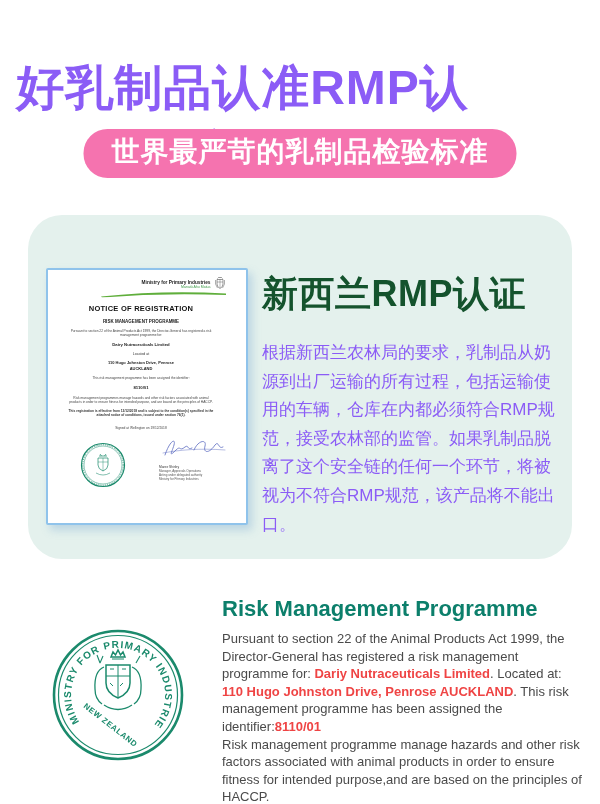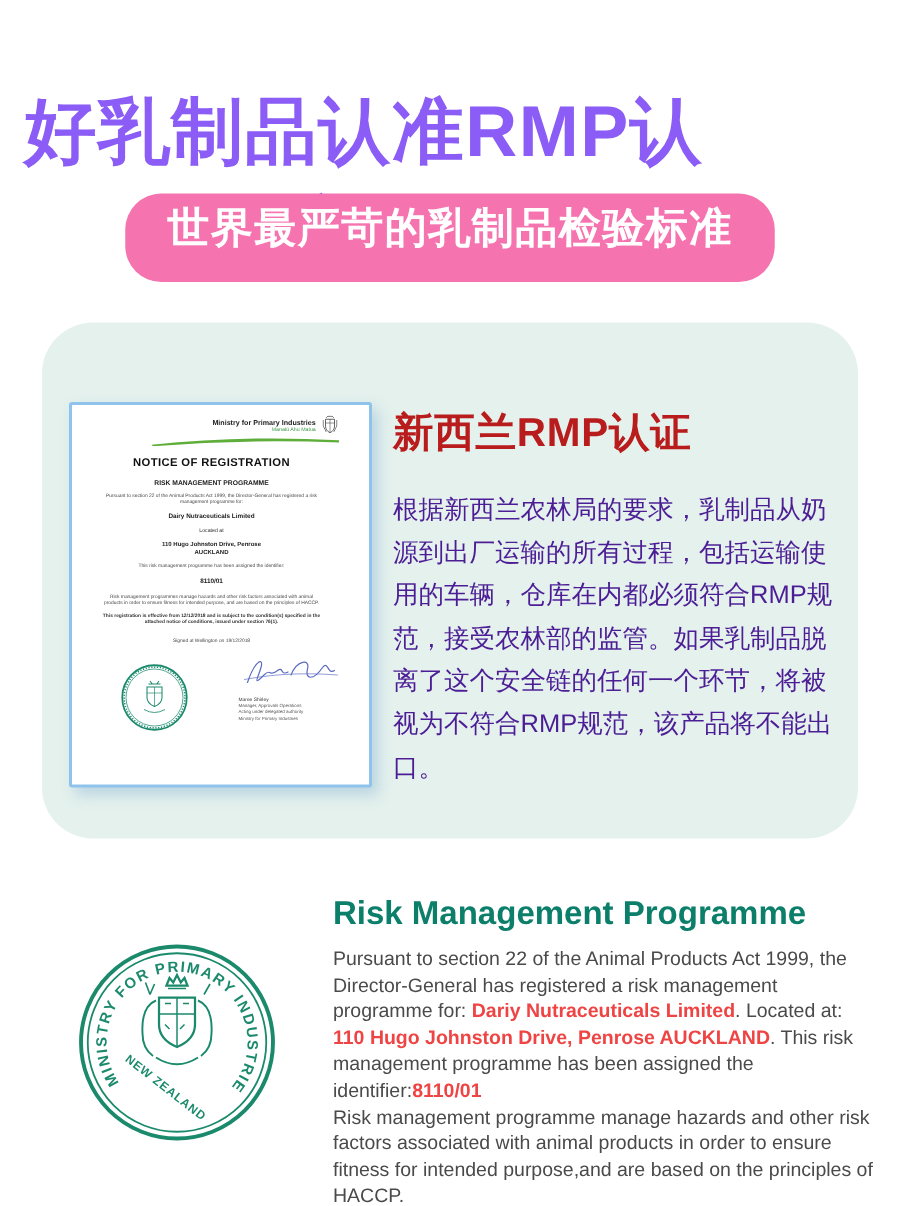--- a/index.html
+++ b/index.html
@@ -9,21 +9,21 @@
 
   
   .main-title {
     position:absolute; top:56px; left:0; width:485px;
     text-align:center; font-size:48px; font-weight:900; letter-spacing:1px;
     color:#8b5cf6;
   }
   .subtitle-pill {
     position:absolute; top:129px; left:50%; transform:translateX(-50%);
     background:#F573AF; color:#ffffff; font-size:28px; font-weight:800;
-    padding:4px 28px 17px; border-radius:24px; letter-spacing:1px; white-space:nowrap;
+    padding:4px 28px 7px; border-radius:24px; letter-spacing:1px; white-space:nowrap;
   }
 
   
   .green-card {
     position:absolute; left:28px; top:215px; width:544px; height:344px;
     background:#E4F1ED; border-radius:34px;
   }
 
   
   .certificate {
@@ -47,26 +47,26 @@
   .cert-semi { margin-top:8px; text-align:center; font-size:6.5px; line-height:8.5px; font-weight:700; color:#333; padding:0 14px; }
   .cert-signed { margin-top:17px; text-align:center; font-size:6.5px; color:#444; }
   .cert-bottom { position:relative; height:125px; margin-top:12px; }
   .cert-stamp { position:absolute; left:48px; top:14px; }
   .cert-sigblock { position:absolute; left:206px; top:0; width:150px; }
   .cert-signame { font-size:6.5px; line-height:9px; color:#333; margin-top:2px; }
   .cert-sigline { font-size:6px; line-height:8.5px; color:#555; }
 
   
   .cn-col { position:absolute; left:234px; top:55px; width:302px; }
-  .cn-heading { font-size:27px; font-weight:800; color:#b91c1c; letter-spacing:0.5px; }
+  .cn-heading { font-size:36px; font-weight:800; color:#14532d; letter-spacing:0.5px; }
   .cn-def {
     margin-top:22px; font-size:17px; line-height:27.5px; color:#333;
     text-decoration:underline; text-underline-offset:4px; text-decoration-thickness:1px;
   }
-  .cn-desc { margin-top:20px; font-size:17px; line-height:28.6px; color:#4c1d95; }
+  .cn-desc { margin-top:20px; font-size:17px; line-height:28.6px; color:#8b5cf6; }
 
   
   .mpi-seal { position:absolute; left:50px; top:627px; }
   .en-heading { position:absolute; left:222px; top:596px; font-size:22px; font-weight:800; color:#0C7F6B; }
   .en-para {
     position:absolute; left:222px; top:630px; width:363px;
     font-size:13px; line-height:17.6px; color:#4A4A4A; white-space:pre-line;
   }
   .en-para .hl { color:#ef4444; font-weight:700; }
 </style>

